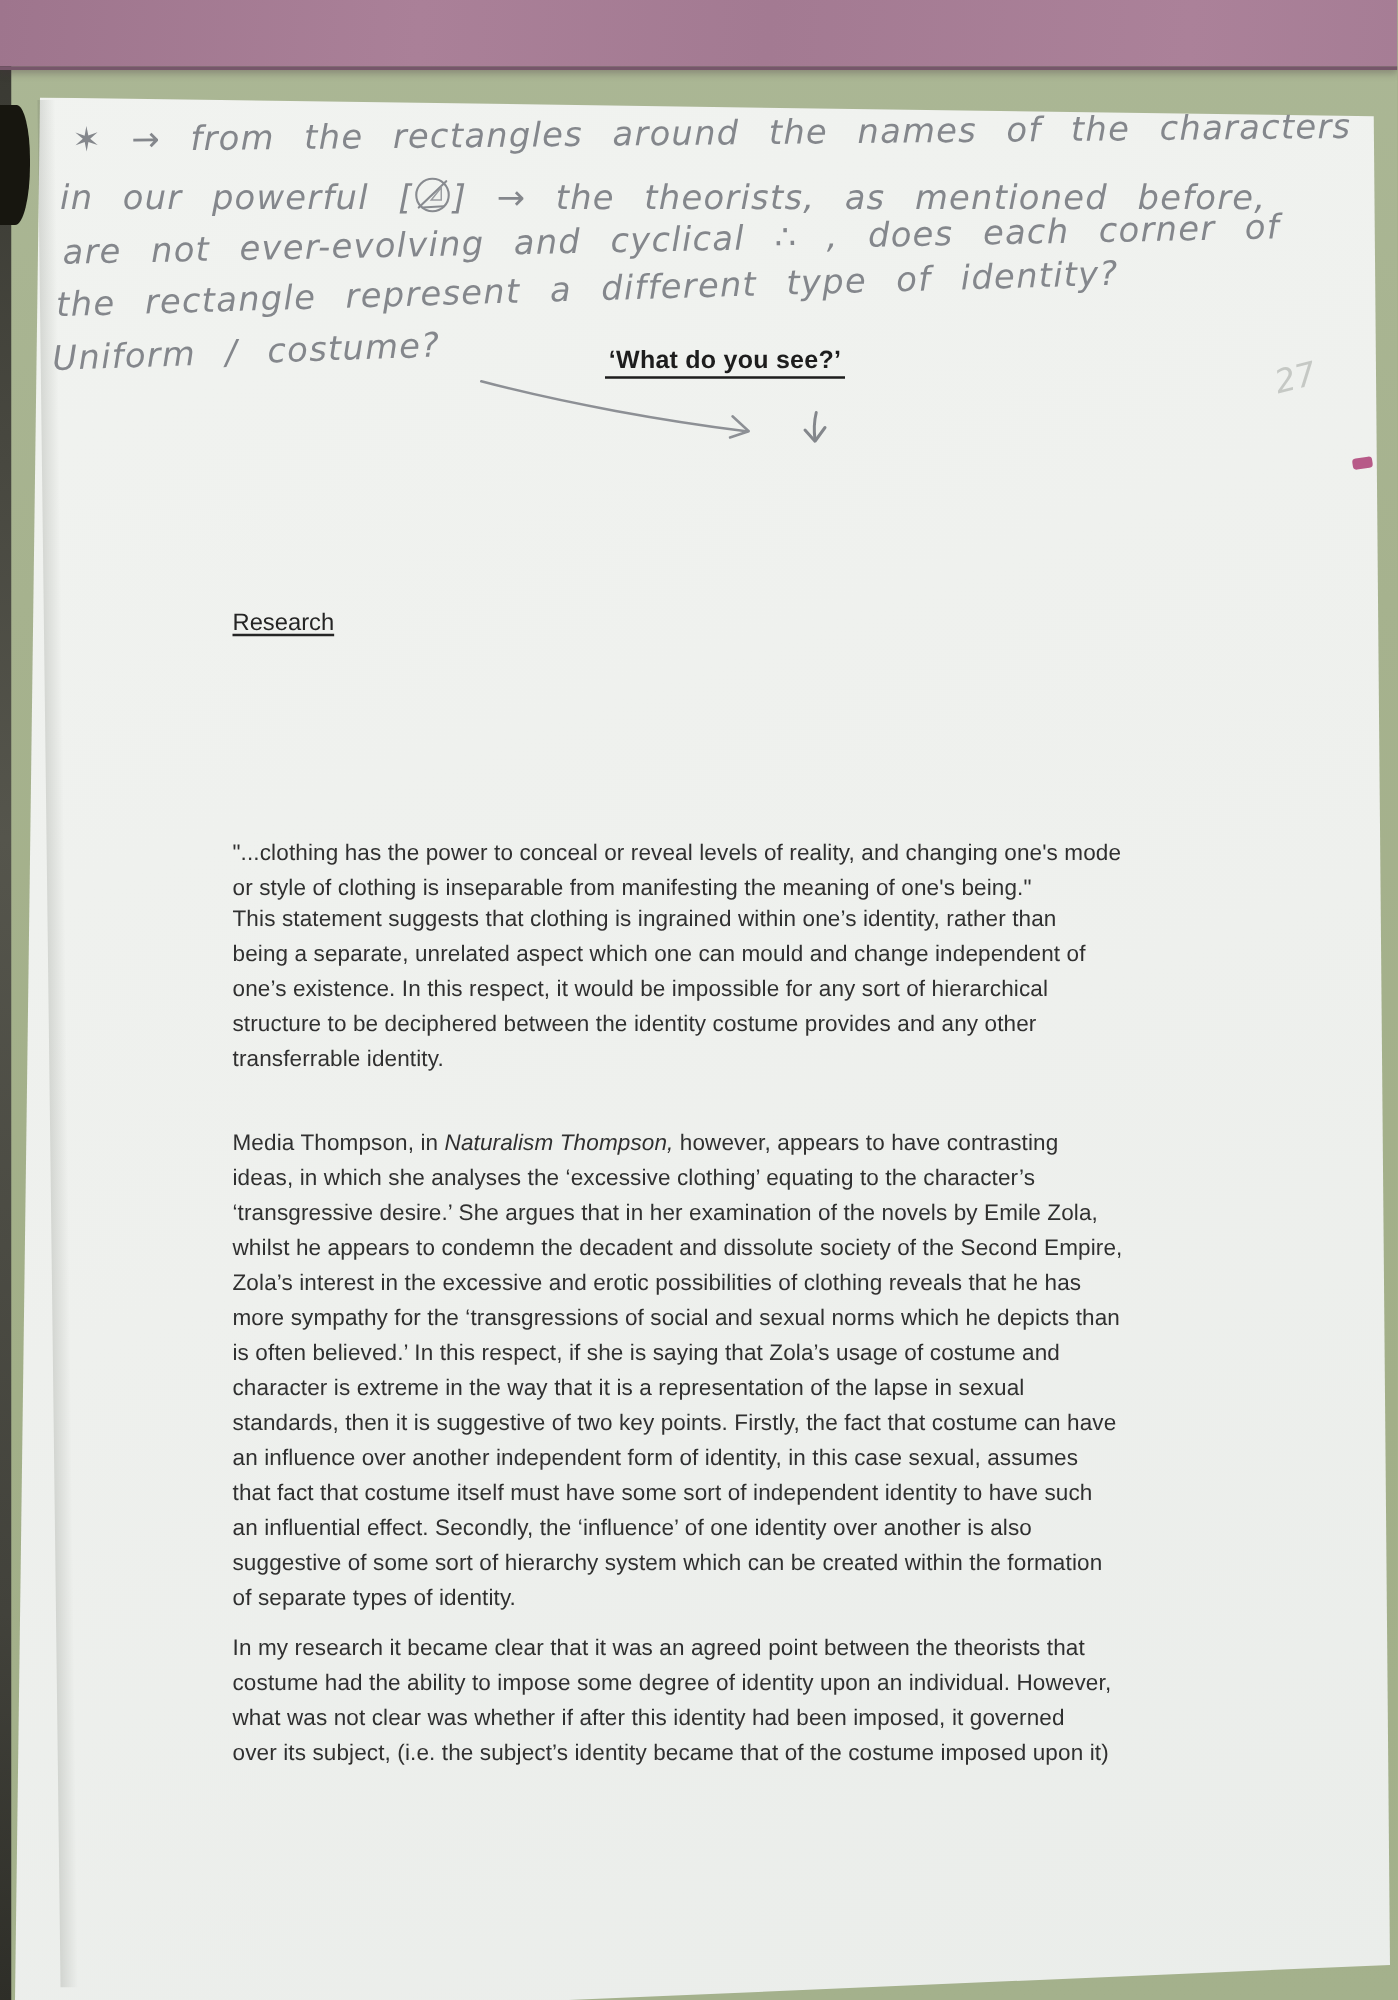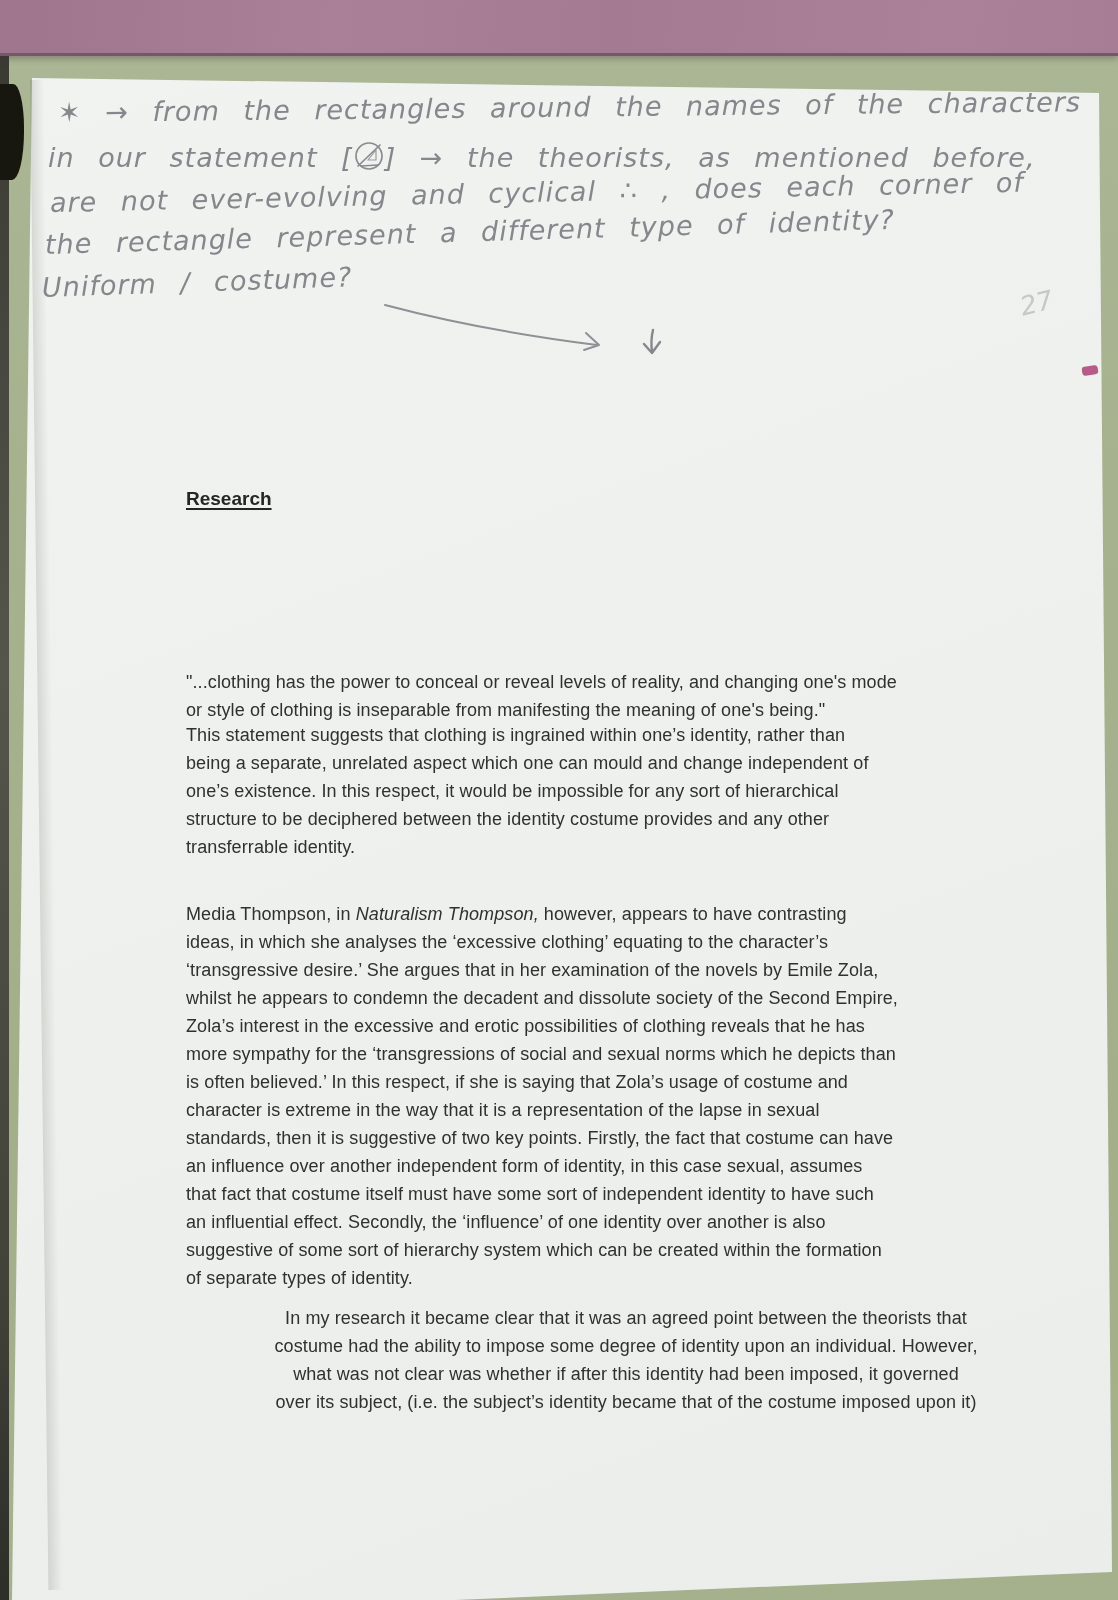--- a/index.html
+++ b/index.html
@@ -73,49 +73,49 @@
     border-bottom:2px solid #1d1d1d;padding:0 3px 1px 3px;letter-spacing:0.2px;
   }
   .para{
     position:absolute;left:186px;width:880px;
     font-size:18px;line-height:28px;color:#303030;
     white-space:pre-line;letter-spacing:0.1px;
   }
   .p1{top:352px;}
   .h-research{
     position:absolute;left:186px;top:488px;
-    font-size:19px;font-weight:bold;color:#252525;
+    font-size:19px;font-weight:normal;color:#252525;
     text-decoration:underline;text-underline-offset:3px;text-decoration-thickness:2px;
   }
   .p2{top:564px;}
   .pq{top:668px;}
   .p3{top:721px;}
   .p4{top:900px;}
-  .p5{top:1304px;text-align:center;}
+  .p5{top:1304px;}
   .it{font-style:italic;}
 
   .arrow-long{position:absolute;left:383px;top:303px;}
   .arrow-small{position:absolute;left:640px;top:328px;}
 </style>
 </head>
 <body>
 
 <div class="green-backing"></div>
 <div class="pink-tape"></div>
 <div class="left-edge-shadow"></div>
 <div class="left-edge-corner-patch"></div>
 
 <div class="paper-bg"></div>
 <div class="paper-crease"></div>
 
 <div class="paper-content">
 
   <div class="hw hw1">✶ → from the rectangles around the names of the characters</div>
 
-  <div class="hw hw2"><span>in our statement [</span><svg width="32" height="34" viewBox="0 0 32 34" fill="none">
+  <div class="hw hw2"><span>in our powerful [</span><svg width="32" height="34" viewBox="0 0 32 34" fill="none">
       <circle cx="16" cy="17" r="13" stroke="#888b90" stroke-width="1.7"></circle>
       <line x1="5" y1="27" x2="27" y2="6" stroke="#888b90" stroke-width="1.7" stroke-linecap="round"></line>
       <path d="M15 21 L23 11 L23 21 Z" stroke="#9a9da1" stroke-width="1.2" fill="none"></path>
       <line x1="8" y1="27" x2="25" y2="26" stroke="#888b90" stroke-width="1.5" stroke-linecap="round"></line>
     </svg><span>] → the theorists, as mentioned before,</span></div>
 
   <div class="hw hw3">are not ever-evolving and cyclical ∴ , does each corner of</div>
   <div class="hw hw4">the rectangle represent a different type of identity?</div>
   <div class="hw hw5">Uniform / costume?</div>
 
@@ -124,20 +124,23 @@
     <path d="M203 30 L216 42 L201 47" stroke="#8d9095" stroke-width="2" stroke-linecap="round" stroke-linejoin="round"></path>
   </svg>
   <svg class="arrow-small" width="24" height="30" viewBox="0 0 24 30" fill="none">
     <path d="M13 2 C11 10, 11 16, 12 24" stroke="#84878c" stroke-width="2.4" stroke-linecap="round"></path>
     <path d="M4 16 L12 25 L20 14" stroke="#84878c" stroke-width="2.4" stroke-linecap="round" stroke-linejoin="round"></path>
   </svg>
 
   <div class="margin-scribble">27</div>
   <div class="pink-fleck"></div>
 
+  <div class="doc-title-wrap">
+    <span class="doc-title">‘What do you see?’</span>
+  </div>
 
 
   <div class="h-research">Research</div>
 
 
   <div class="para pq">"...clothing has the power to conceal or reveal levels of reality, and changing one's mode
 or style of clothing is inseparable from manifesting the meaning of one's being."</div>
 
   <div class="para p3">This statement suggests that clothing is ingrained within one’s identity, rather than
 being a separate, unrelated aspect which one can mould and change independent of

